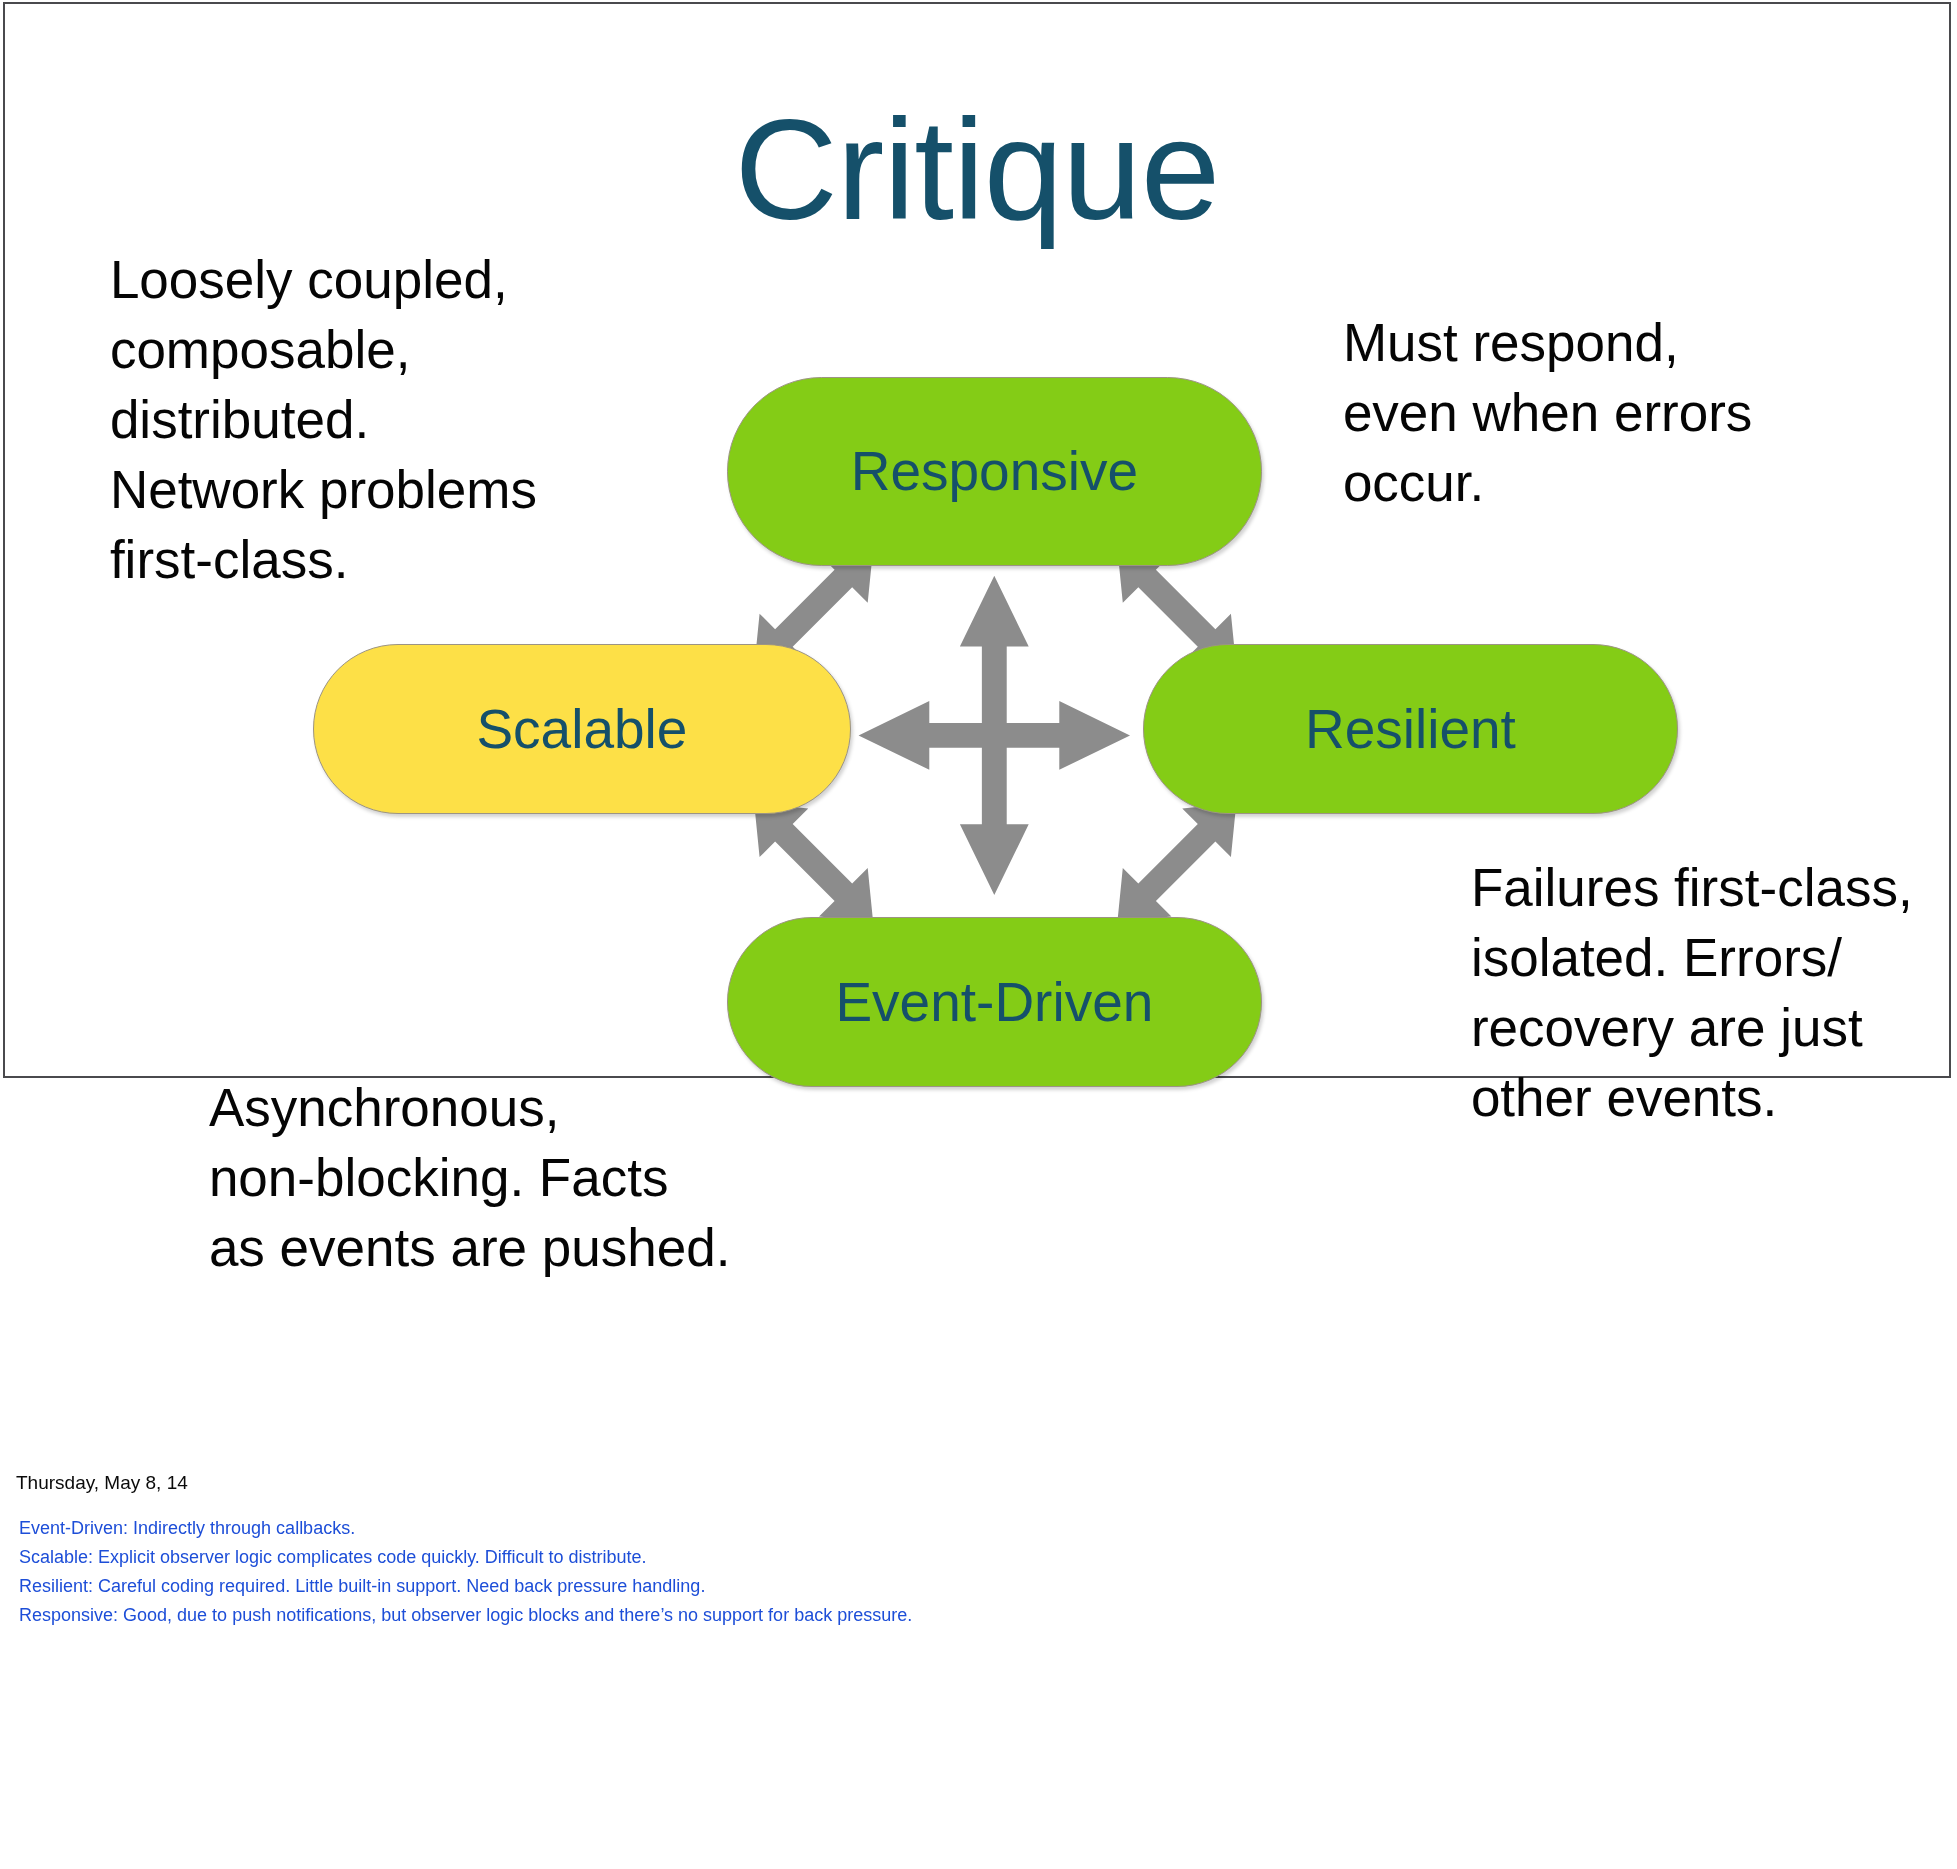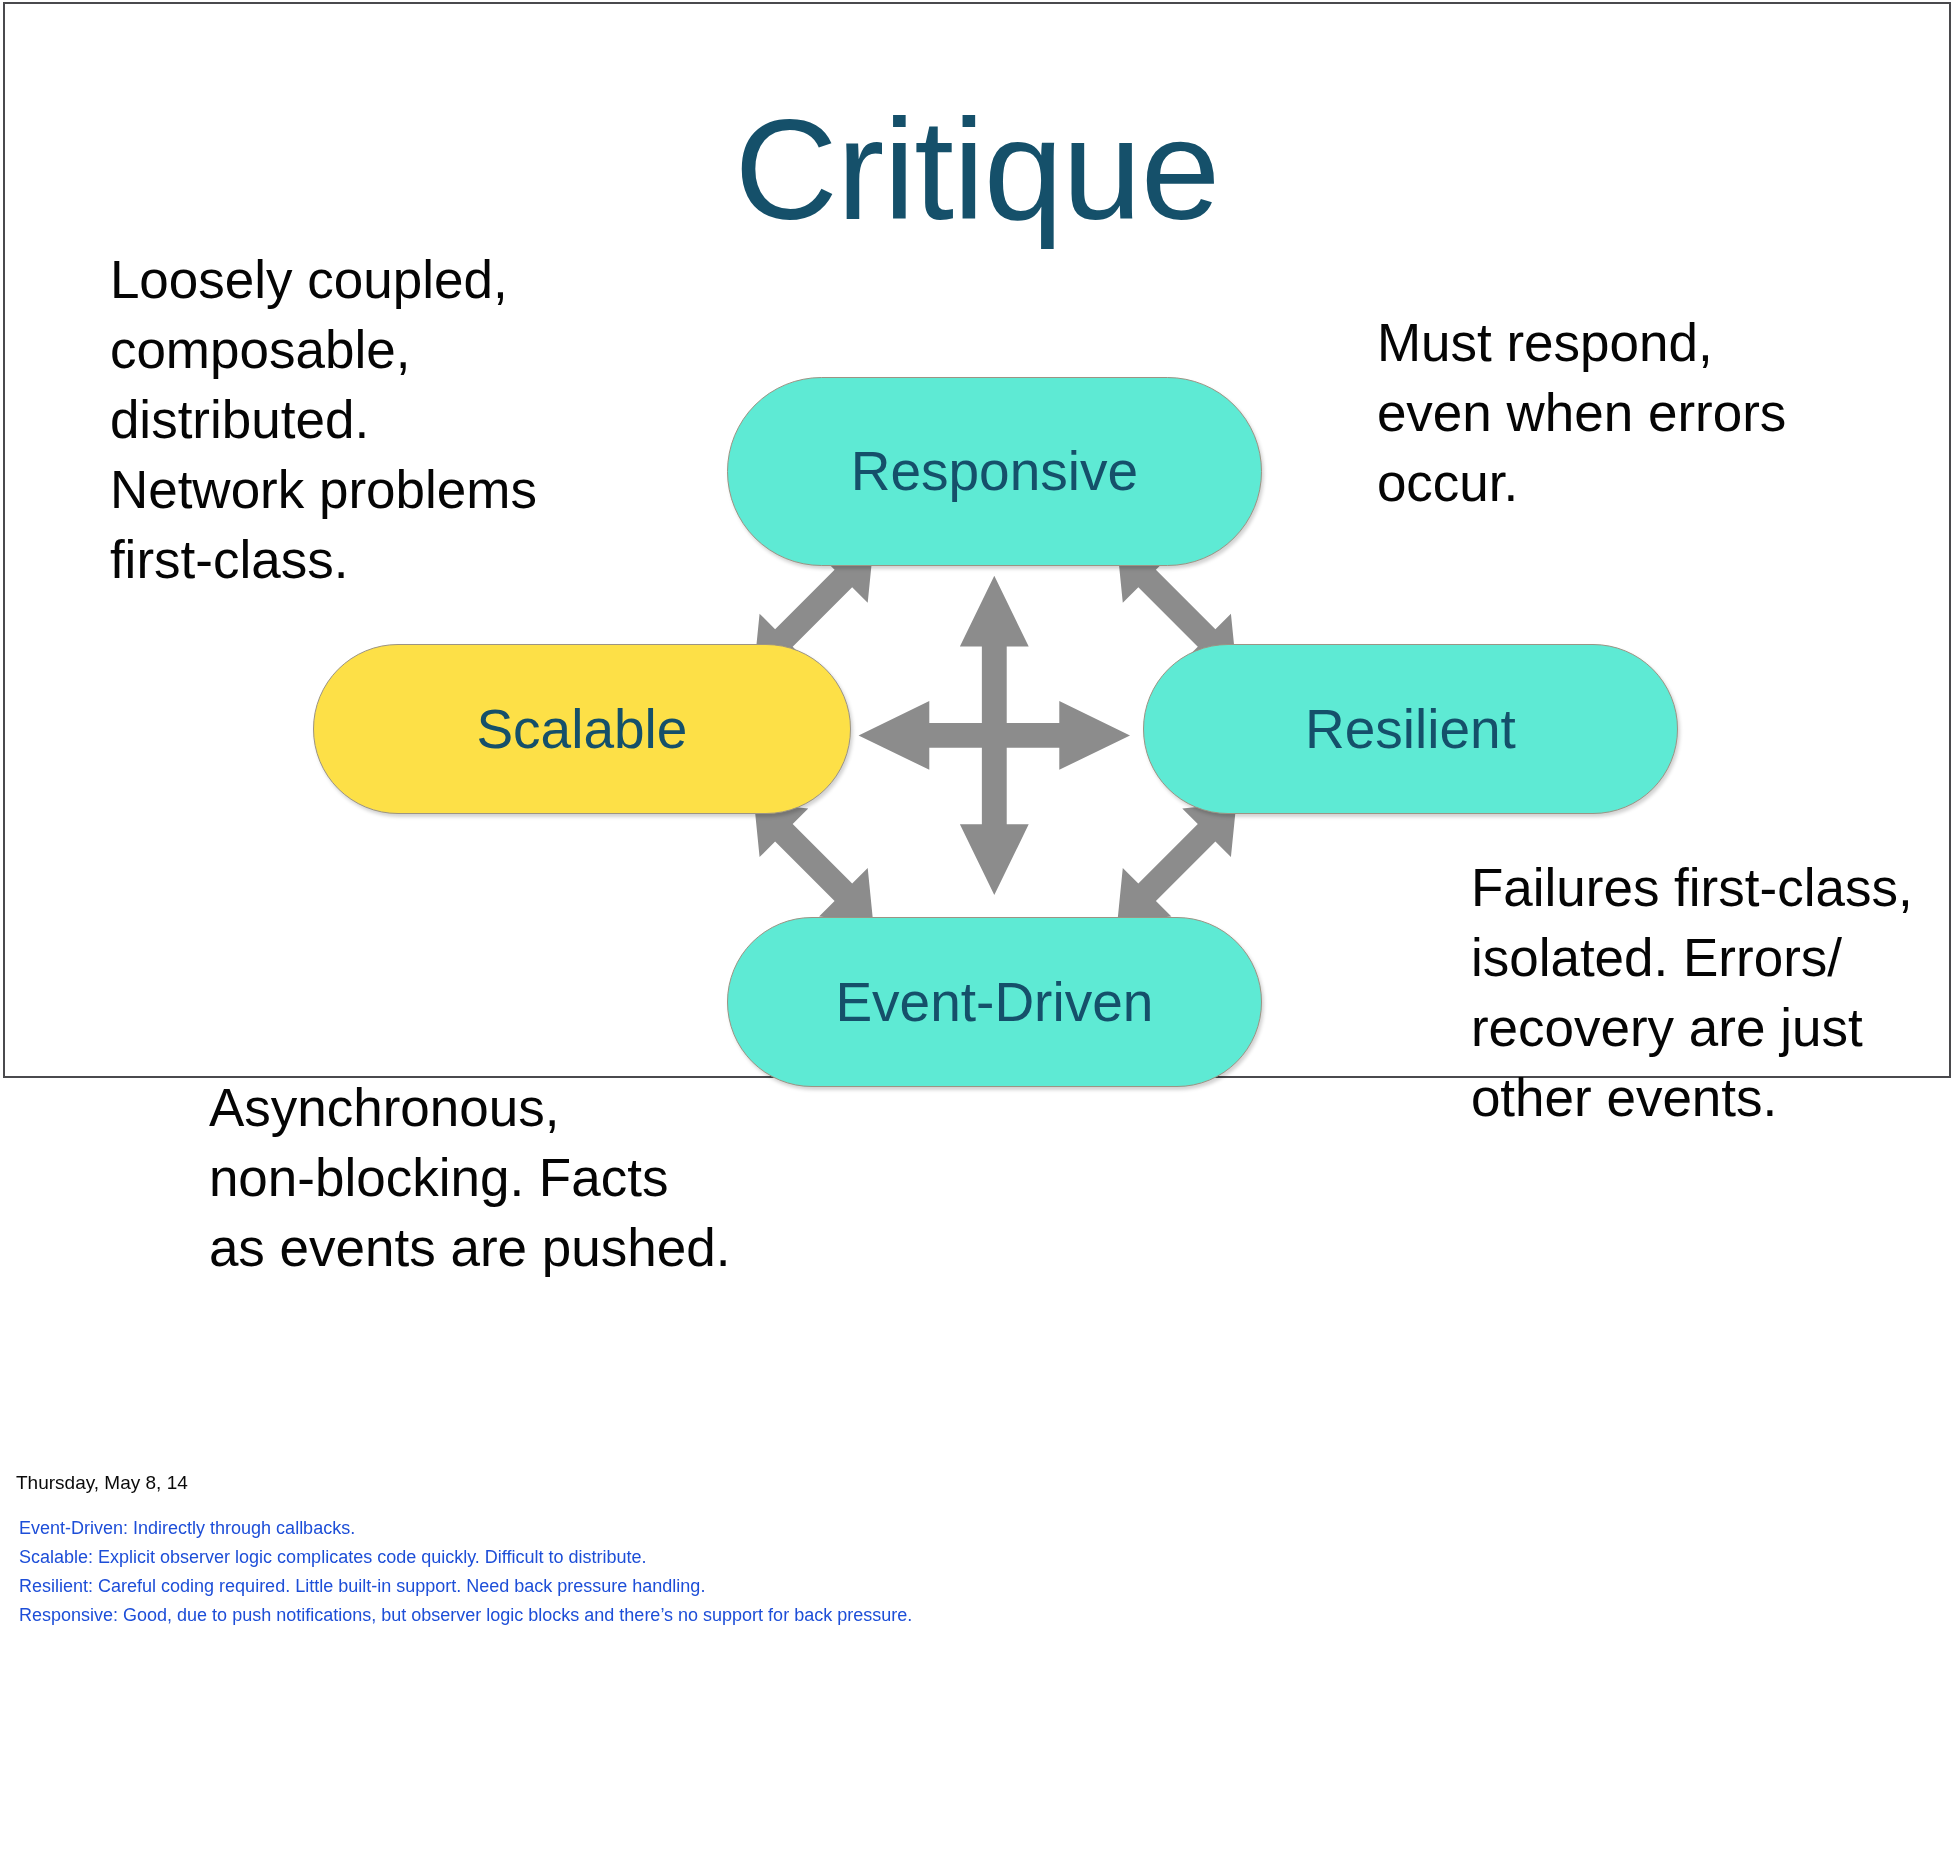--- a/index.html
+++ b/index.html
@@ -45,21 +45,21 @@
   .annot {
     position: absolute;
     color: #050505;
     font-size: 53px;
     line-height: 1.32;
     font-weight: 400;
     white-space: pre-line;
     margin-left: 36px;
   }
   #annot-tl { left: 69px;  top: 241px;  width: 574px; }
-  #annot-tr { left: 1336px; top: 304px; width: 574px; }
+  #annot-tr { left: 1302px; top: 304px; width: 574px; }
   #annot-br { left: 1430px; top: 849px; width: 535px; }
   #annot-bl { left: 168px;  top: 1069px; width: 650px; }
 
   
   #diagram {
     position: absolute;
     left: 0;
     top: 0;
     width: 1948px;
     height: 1458px;
@@ -70,21 +70,21 @@
     border: 1.9px solid #9c9484;
     border-radius: 955px;
     display: flex;
     align-items: center;
     justify-content: center;
     color: #15506a;
     font-size: 55px;
     font-weight: 400;
     box-shadow: 1.9px 2.9px 3.8px rgba(0,0,0,0.18);
   }
-  .node.yellow { background: #5eead4; }
+  .node.yellow { background: #84cc16; }
   .node.salmon { background: #fde047; }
 
   #node-responsive  { left: 722px;  top: 373px;  width: 535px; height: 189px; }
   #node-scalable    { left: 308px;  top: 640px;  width: 538px; height: 170px; }
   #node-resilient   { left: 1138px; top: 640px;  width: 535px; height: 170px; }
   #node-eventdriven { left: 722px;  top: 913px;  width: 535px; height: 170px; }
 
   #arrows {
     position: absolute;
     left: 0; top: 0;

